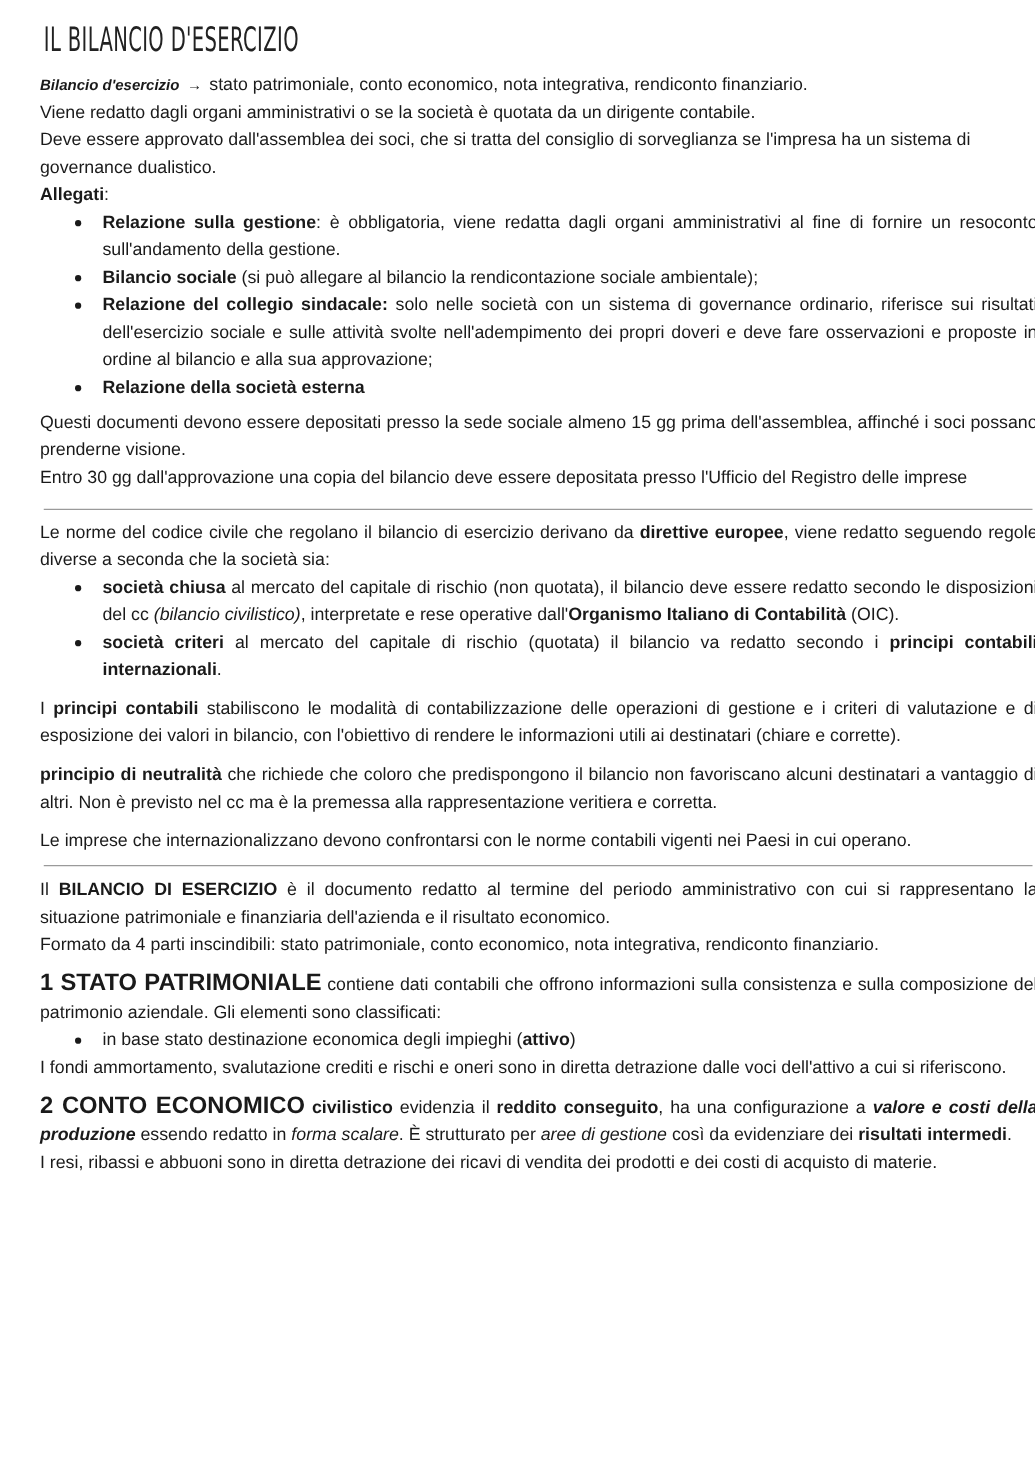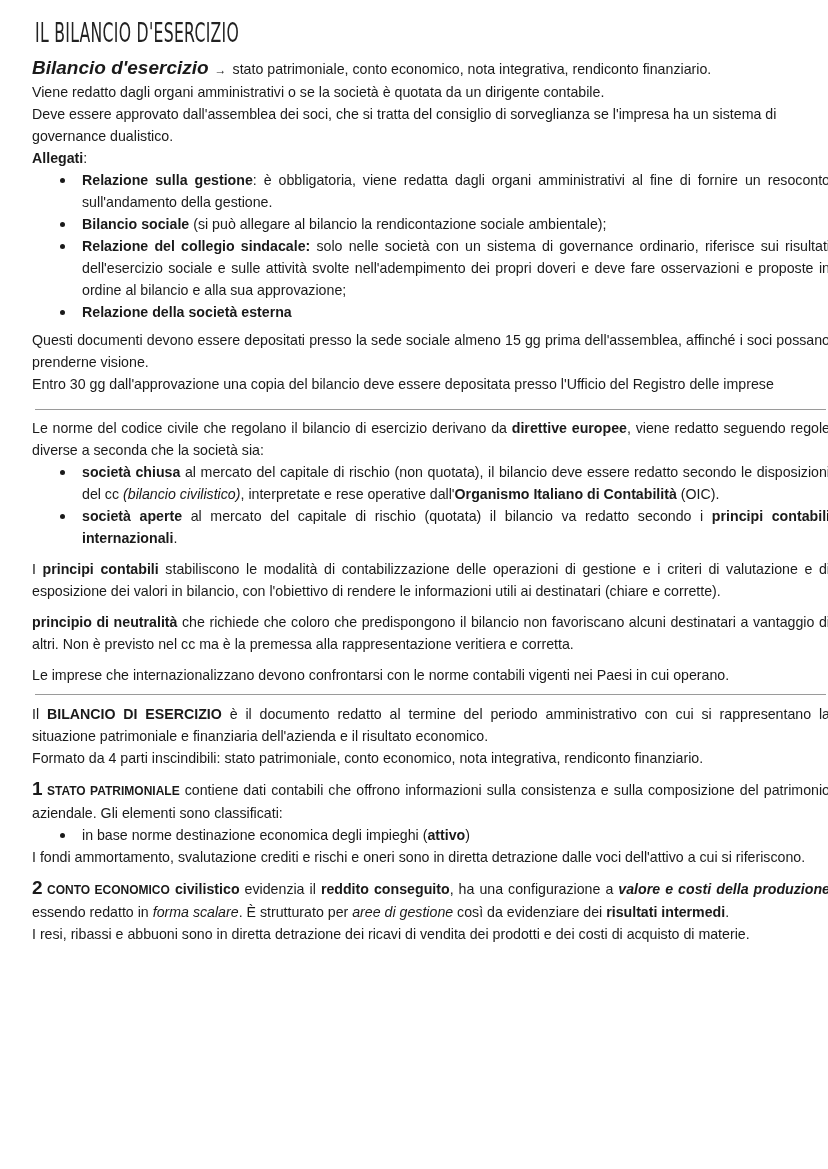--- a/index.html
+++ b/index.html
@@ -19,40 +19,40 @@
       transform: scaleX(0.58);
       transform-origin: left center;
       margin: 15px 0 0 3px;
       height: 36px;
       line-height: 36px;
       color: #222;
       white-space: nowrap;
       font-weight: normal;
     }
     p { margin: 0; text-align: justify; }
-    .lead { font-size: 19px; }
+    .lead { font-size: 12px; }
     .arrow { font-size: 12px; margin: 0 2px; }
     ul { margin: 0; padding: 0 0 0 50px; list-style: none; }
     li { position: relative; text-align: justify; }
     li::before {
       content: "";
       position: absolute;
       left: -22px; top: 9px;
       width: 5px; height: 5px;
       border-radius: 50%;
       background: #1a1a1a;
     }
     .gap-s { height: 6px; }
     .gap-m { height: 9px; }
     hr.divider {
       border: none; border-top: 1.5px solid #9a9a9a;
       margin: 0; width: 791px; margin-left: 3px;
     }
     .bignum { font-size: 19px; font-weight: bold; }
-    .smcaps { font-size: 12px; font-weight: bold; }
+    .smcaps { font-size: 19px; font-weight: bold; }
     b { font-weight: bold; }
     i { font-style: italic; }
   </style>
 </head>
 <body>
 
 <div class="page">
 
   <div class="title">IL BILANCIO D'ESERCIZIO</div>
 
@@ -78,21 +78,21 @@
   <p>Questi documenti devono essere depositati presso la sede sociale almeno 15 gg prima dell'assemblea, affinché i soci possano prenderne visione.</p>
   <p>Entro 30 gg dall'approvazione una copia del bilancio deve essere depositata presso l'Ufficio del Registro delle imprese</p>
 
   <div style="height:14px"></div>
   <hr class="divider">
   <div style="height:7px"></div>
 
   <p><span>Le norme del codice civile che regolano il bilancio di esercizio derivano da </span><b>direttive europee</b><span>, viene redatto seguendo regole diverse a seconda che la società sia:</span></p>
   <ul>
     <li><b>società chiusa</b><span> al mercato del capitale di rischio (non quotata), il bilancio deve essere redatto secondo le disposizioni del cc </span><i>(bilancio civilistico)</i><span>, interpretate e rese operative dall'</span><b>Organismo Italiano di Contabilità</b><span> (OIC).</span></li>
-    <li><b>società aperte</b><span> al mercato del capitale di rischio (quotata) il bilancio va redatto secondo i </span><b>principi contabili internazionali</b><span>.</span></li>
+    <li><b>società criteri</b><span> al mercato del capitale di rischio (quotata) il bilancio va redatto secondo i </span><b>principi contabili internazionali</b><span>.</span></li>
   </ul>
 
   <div class="gap-m"></div>
   <p><span>I </span><b>principi contabili</b><span> stabiliscono le modalità di contabilizzazione delle operazioni di gestione e i criteri di valutazione e di esposizione dei valori in bilancio, con l'obiettivo di rendere le informazioni utili ai destinatari (chiare e corrette).</span></p>
 
   <div class="gap-m"></div>
   <p><b>principio di neutralità</b><span> che richiede che coloro che predispongono il bilancio non favoriscano alcuni destinatari a vantaggio di altri. Non è previsto nel cc ma è la premessa alla rappresentazione veritiera e corretta.</span></p>
 
   <div class="gap-m"></div>
   <p>Le imprese che internazionalizzano devono confrontarsi con le norme contabili vigenti nei Paesi in cui operano.</p>
@@ -100,21 +100,21 @@
   <div style="height:8px"></div>
   <hr class="divider">
   <div style="height:8px"></div>
 
   <p><span>Il </span><b>BILANCIO DI ESERCIZIO</b><span> è il documento redatto al termine del periodo amministrativo con cui si rappresentano la situazione patrimoniale e finanziaria dell'azienda e il risultato economico.</span></p>
   <p>Formato da 4 parti inscindibili: stato patrimoniale, conto economico, nota integrativa, rendiconto finanziario.</p>
 
   <div class="gap-m"></div>
   <p><span class="bignum">1</span><span class="smcaps"> STATO PATRIMONIALE</span><span> contiene dati contabili che offrono informazioni sulla consistenza e sulla composizione del patrimonio aziendale. Gli elementi sono classificati:</span></p>
   <ul>
-    <li><span>in base norme destinazione economica degli impieghi (</span><b>attivo</b><span>)</span></li>
+    <li><span>in base stato destinazione economica degli impieghi (</span><b>attivo</b><span>)</span></li>
   </ul>
   <p>I fondi ammortamento, svalutazione crediti e rischi e oneri sono in diretta detrazione dalle voci dell'attivo a cui si riferiscono.</p>
 
   <div class="gap-m"></div>
   <p><span class="bignum">2</span><span class="smcaps"> CONTO ECONOMICO</span><b> civilistico</b><span> evidenzia il </span><b>reddito conseguito</b><span>, ha una configurazione a </span><b><i>valore e costi della produzione</i></b><span> essendo redatto in </span><i>forma scalare</i><span>. È strutturato per </span><i>aree di gestione</i><span> così da evidenziare dei </span><b>risultati intermedi</b><span>.</span></p>
   <p style="text-align:left">I resi, ribassi e abbuoni sono in diretta detrazione dei ricavi di vendita dei prodotti e dei costi di acquisto di materie.</p>
 
 </div>
 
 </body></html>

